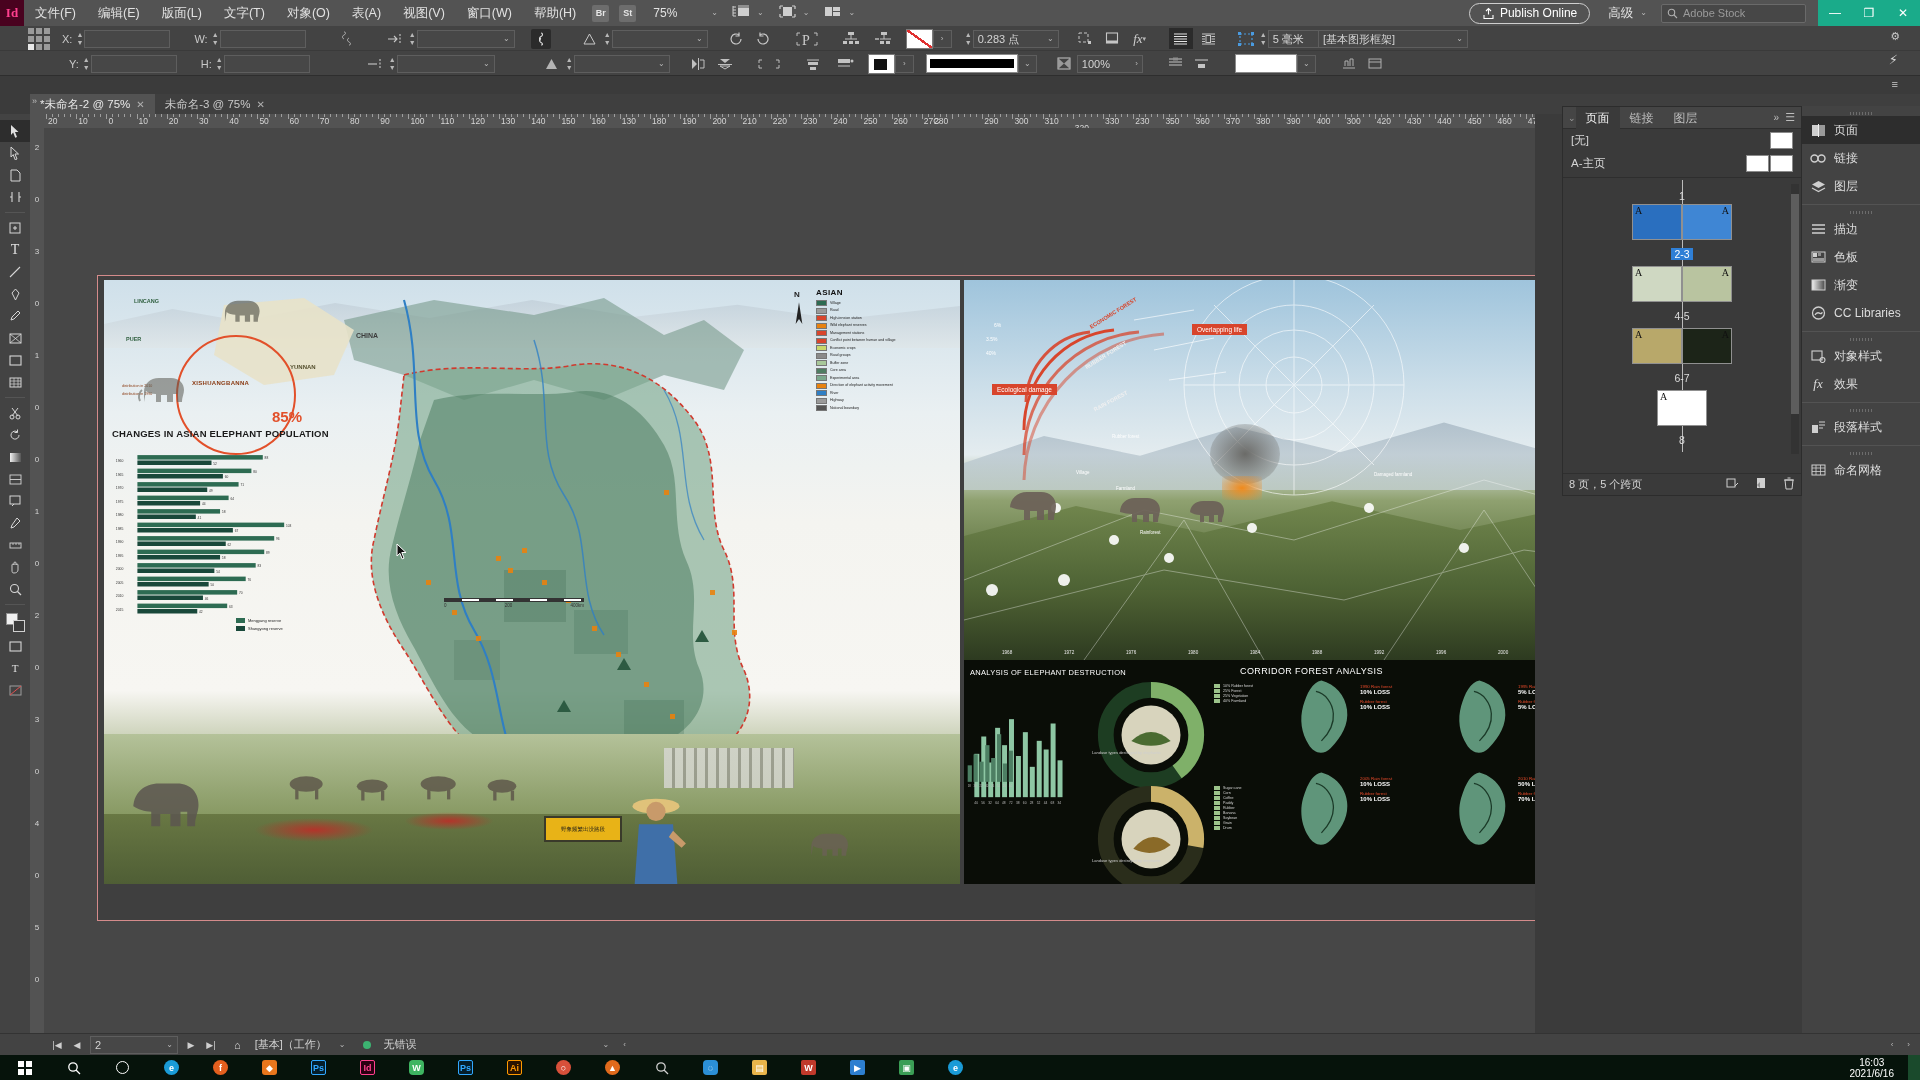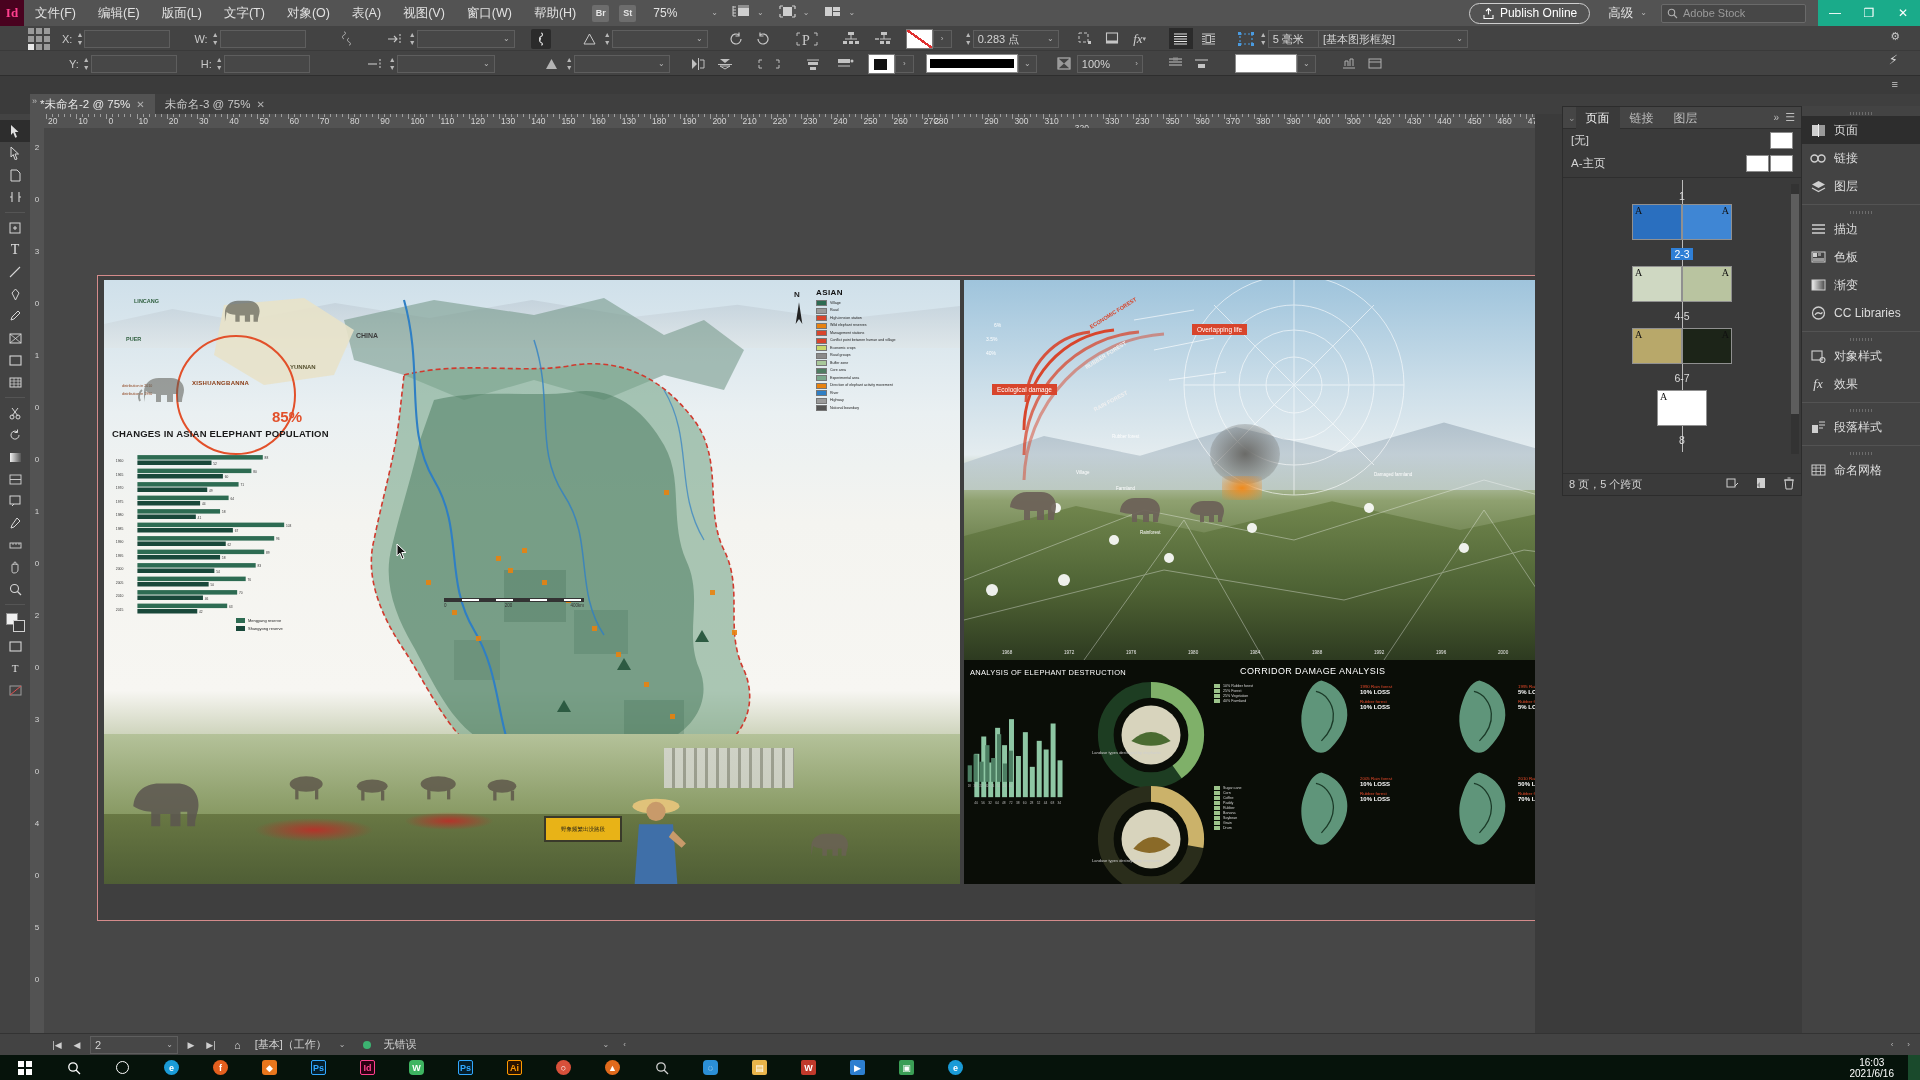--- a/index.html
+++ b/index.html
@@ -1332,21 +1332,21 @@
           <span style="position: absolute; top: 2px; left: 224px; color: rgb(232, 232, 232); font-size: 4.6px;">1980</span>
           <span style="position: absolute; top: 2px; left: 286px; color: rgb(232, 232, 232); font-size: 4.6px;">1984</span>
           <span style="position: absolute; top: 2px; left: 348px; color: rgb(232, 232, 232); font-size: 4.6px;">1988</span>
           <span style="position: absolute; top: 2px; left: 410px; color: rgb(232, 232, 232); font-size: 4.6px;">1992</span>
           <span style="position: absolute; top: 2px; left: 472px; color: rgb(232, 232, 232); font-size: 4.6px;">1996</span>
           <span style="position: absolute; top: 2px; left: 534px; color: rgb(232, 232, 232); font-size: 4.6px;">2000</span>
         </div>
     </div>
 
     <div style="position:absolute;left:6px;top:388px;color:#fff;font-size:7.5px;letter-spacing:.3px">ANALYSIS OF ELEPHANT DESTRUCTION</div>
-    <div style="position:absolute;left:276px;top:386px;color:#fff;font-size:9px;letter-spacing:.4px">CORRIDOR DAMAGE ANALYSIS</div>
+    <div style="position:absolute;left:276px;top:386px;color:#fff;font-size:9px;letter-spacing:.4px">CORRIDOR FOREST ANALYSIS</div>
 
     <svg viewBox="0 0 120 120" width="130" height="130" style="position:absolute;left:6px;top:398px">
       <g id="barsB">
           <rect x="4" y="70" width="4.6" height="40" fill="#8ec7a4"></rect>
           <text x="4" y="116" font-size="3" fill="#bdbdbd">40</text>
           <rect x="10.4" y="54" width="4.6" height="56" fill="#8ec7a4"></rect>
           <text x="10.4" y="116" font-size="3" fill="#bdbdbd">56</text>
           <rect x="16.8" y="78" width="4.6" height="32" fill="#8ec7a4"></rect>
           <text x="16.8" y="116" font-size="3" fill="#bdbdbd">32</text>
           <rect x="23.200000000000003" y="46" width="4.6" height="64" fill="#8ec7a4"></rect>

